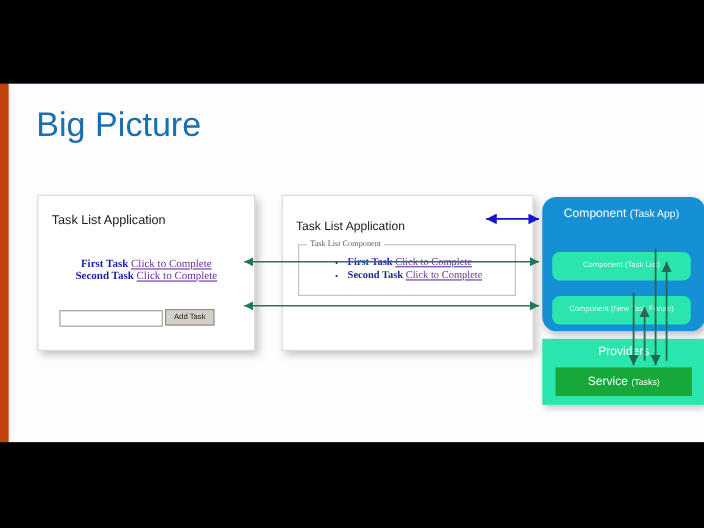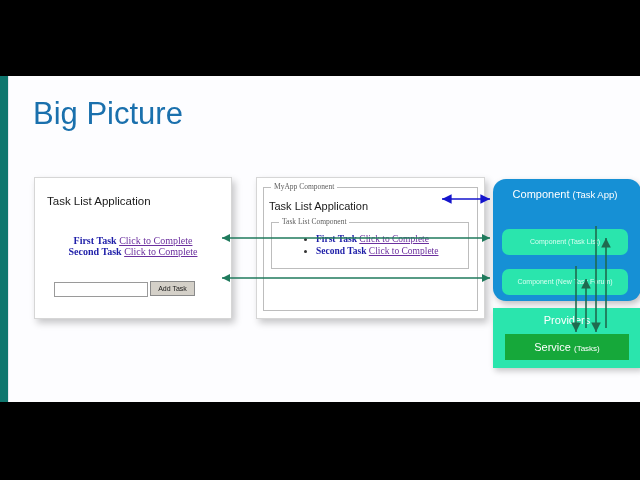--- a/index.html
+++ b/index.html
@@ -21,21 +21,21 @@
     width: 640px;
     height: 480px;
     background: #000000;
   }
   #slide {
     position: absolute;
     left: 0;
     top: 76px;
     width: 640px;
     height: 326px;
-    background: #0f766e;
+    background: #c2410c;
     overflow: hidden;
   }
   #slide-inner {
     position: absolute;
     left: 8px;
     top: 0;
     width: 632px;
     height: 326px;
     background: #fdfdff;
     border-left: 1px solid #e8e8ef;
@@ -318,23 +318,20 @@
         </div>
 
         <div id="plain-form">
           <input class="mini-input" type="text" placeholder="" style="">
           <div class="mini-button" id="plain-add-btn">Add Task</div>
         </div>
       </div>
 
       <div class="mock-window" id="panel-components">
 
-        <div class="fieldset" id="fs-myapp">
-          <span class="fieldset-legend">MyApp Component</span>
-        </div>
 
         <div class="app-heading">Task List Application</div>
 
         <div class="fieldset" id="fs-tasklist">
           <span class="fieldset-legend">Task List Component</span>
           <ul id="comp-task-list">
             <li>
               <span class="task-name">First Task</span>
               <span class="task-link">Click to Complete</span>
             </li>

